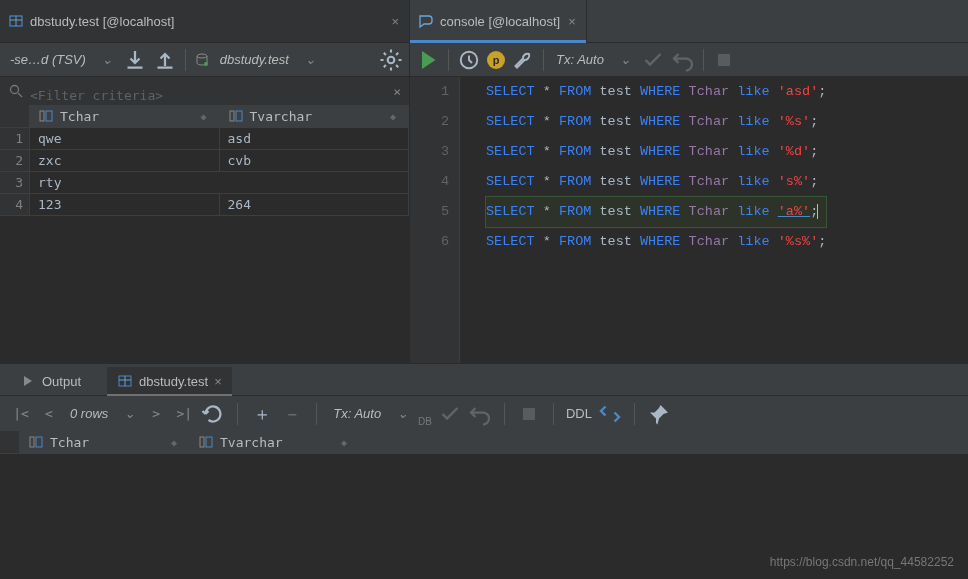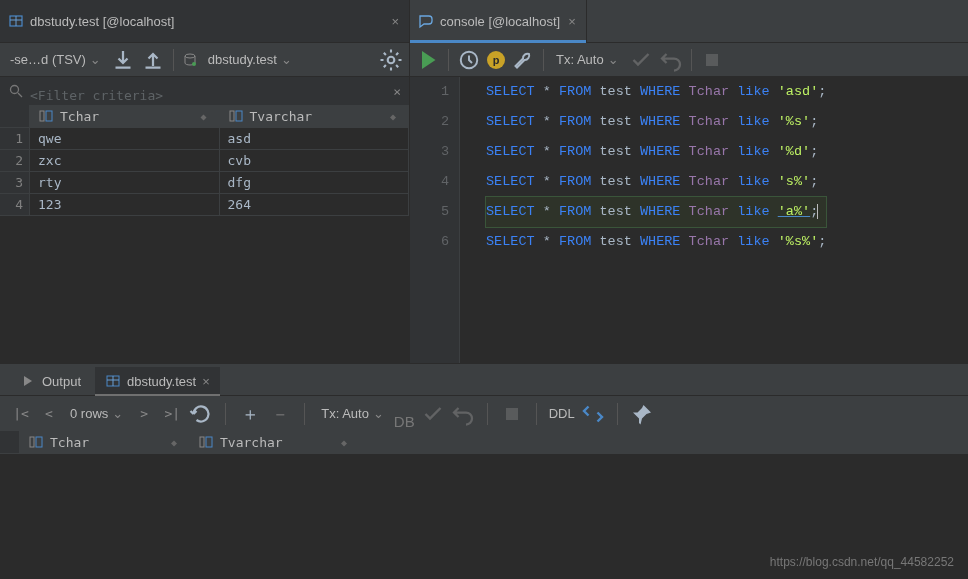--- a/index.html
+++ b/index.html
@@ -55,21 +55,21 @@
     padding: 0 6px;
     gap: 6px;
     border-bottom: 1px solid #2b2b2b;
   }
   .tbtn {
     width: 24px; height: 24px;
     display:flex; align-items:center; justify-content:center;
     color:#a9b7c6;
   }
   .sep { width:1px; height:22px; background:#555; margin:0 2px;}
-  .drop { display:flex; align-items:center; gap:4px; padding:0 4px; color:#bbbbbb;}
+  .drop { display:flex; align-items:center; gap:16px; padding:0 4px; color:#bbbbbb;font-style:italic;}
   .drop .chev { color:#888; }
   .p-badge {
     width:18px; height:18px; border-radius:50%;
     background:#c9a227; color:#2b2b2b;
     font-size:11px; font-weight:bold;
     display:flex;align-items:center;justify-content:center;
   }
 
   
   .filter-row {
@@ -130,31 +130,31 @@
     border-right:1px solid #3c3f41;
     position:relative;
   }
   .gutter .ln { height:30px; position:relative;}
   .codebody { padding: 0 26px; }
   .codebody .line { height:30px; white-space:pre; }
   .kw { color:#3b82f6;margin-top:44px; }
   .star { color:#a9b7c6; }
   .ident { color:#a9b7c6; }
   .tchar { color:#9876aa; }
-  .str { color:#bef264; }
+  .str { color:#ef4444; }
   .underline { text-decoration: underline; text-decoration-color:#4a88c7; }
   .hl-line { background: rgba(50,60,40,0.5); outline:1px solid #3a553a;}
   .caret { border-right:1px solid #bbb; margin-left:-1px;}
 
   
   .out-tabs {
     height:32px;
     display:flex; align-items:flex-end;
     background:#3c3f41;
-    gap:4px;
+    gap:16px;
     padding-left:10px;
     border-top:1px solid #2b2b2b;
   }
   .out-tab {
     display:flex; align-items:center; gap:6px;
     padding:6px 10px;
     color:#bbbbbb;
     position:relative;
   }
   .out-tab.active {
@@ -303,21 +303,20 @@
             <div class="gcol">asd</div>
           </div>
           <div class="grid-row">
             <div class="num-col">2</div>
             <div class="gcol">zxc</div>
             <div class="gcol">cvb</div>
           </div>
           <div class="grid-row">
             <div class="num-col">3</div>
             <div class="gcol">rty</div>
-            <div class="gcol">dfg</div>
           </div>
           <div class="grid-row">
             <div class="num-col">4</div>
             <div class="gcol">123</div>
             <div class="gcol">264</div>
           </div>
         </div>
     </div>
   </div>
 
@@ -424,21 +423,21 @@
       </svg>
     </div>
   <div class="sep"></div>
   <div class="tbtn" style="font-size:18px;color:#a9b7c6">＋</div>
   <div class="tbtn" style="font-size:18px;color:#777">－</div>
   <div class="sep"></div>
   <div class="drop">
     <span>Tx: Auto</span>
     <span class="chev">⌄</span>
   </div>
-  <div class="tbtn" style="width:auto;font-size:15px;color:#777;margin-top:16px;">
+  <div class="tbtn" style="width:auto;font-size:10px;color:#777;margin-top:16px;">
       <span>DB</span>
     </div>
   <div class="tbtn" style="opacity:.5">
       <svg viewBox="0 0 16 16">
         <path d="M3 8l3 3 7-7" stroke="#888" stroke-width="1.6" fill="none"></path>
       </svg>
     </div>
   <div class="tbtn" style="opacity:.5">
       <svg viewBox="0 0 16 16">
         <path d="M5 4l-3 3 3 3M2 7h8a4 4 0 0 1 0 8" stroke="#888" stroke-width="1.5" fill="none"></path>

